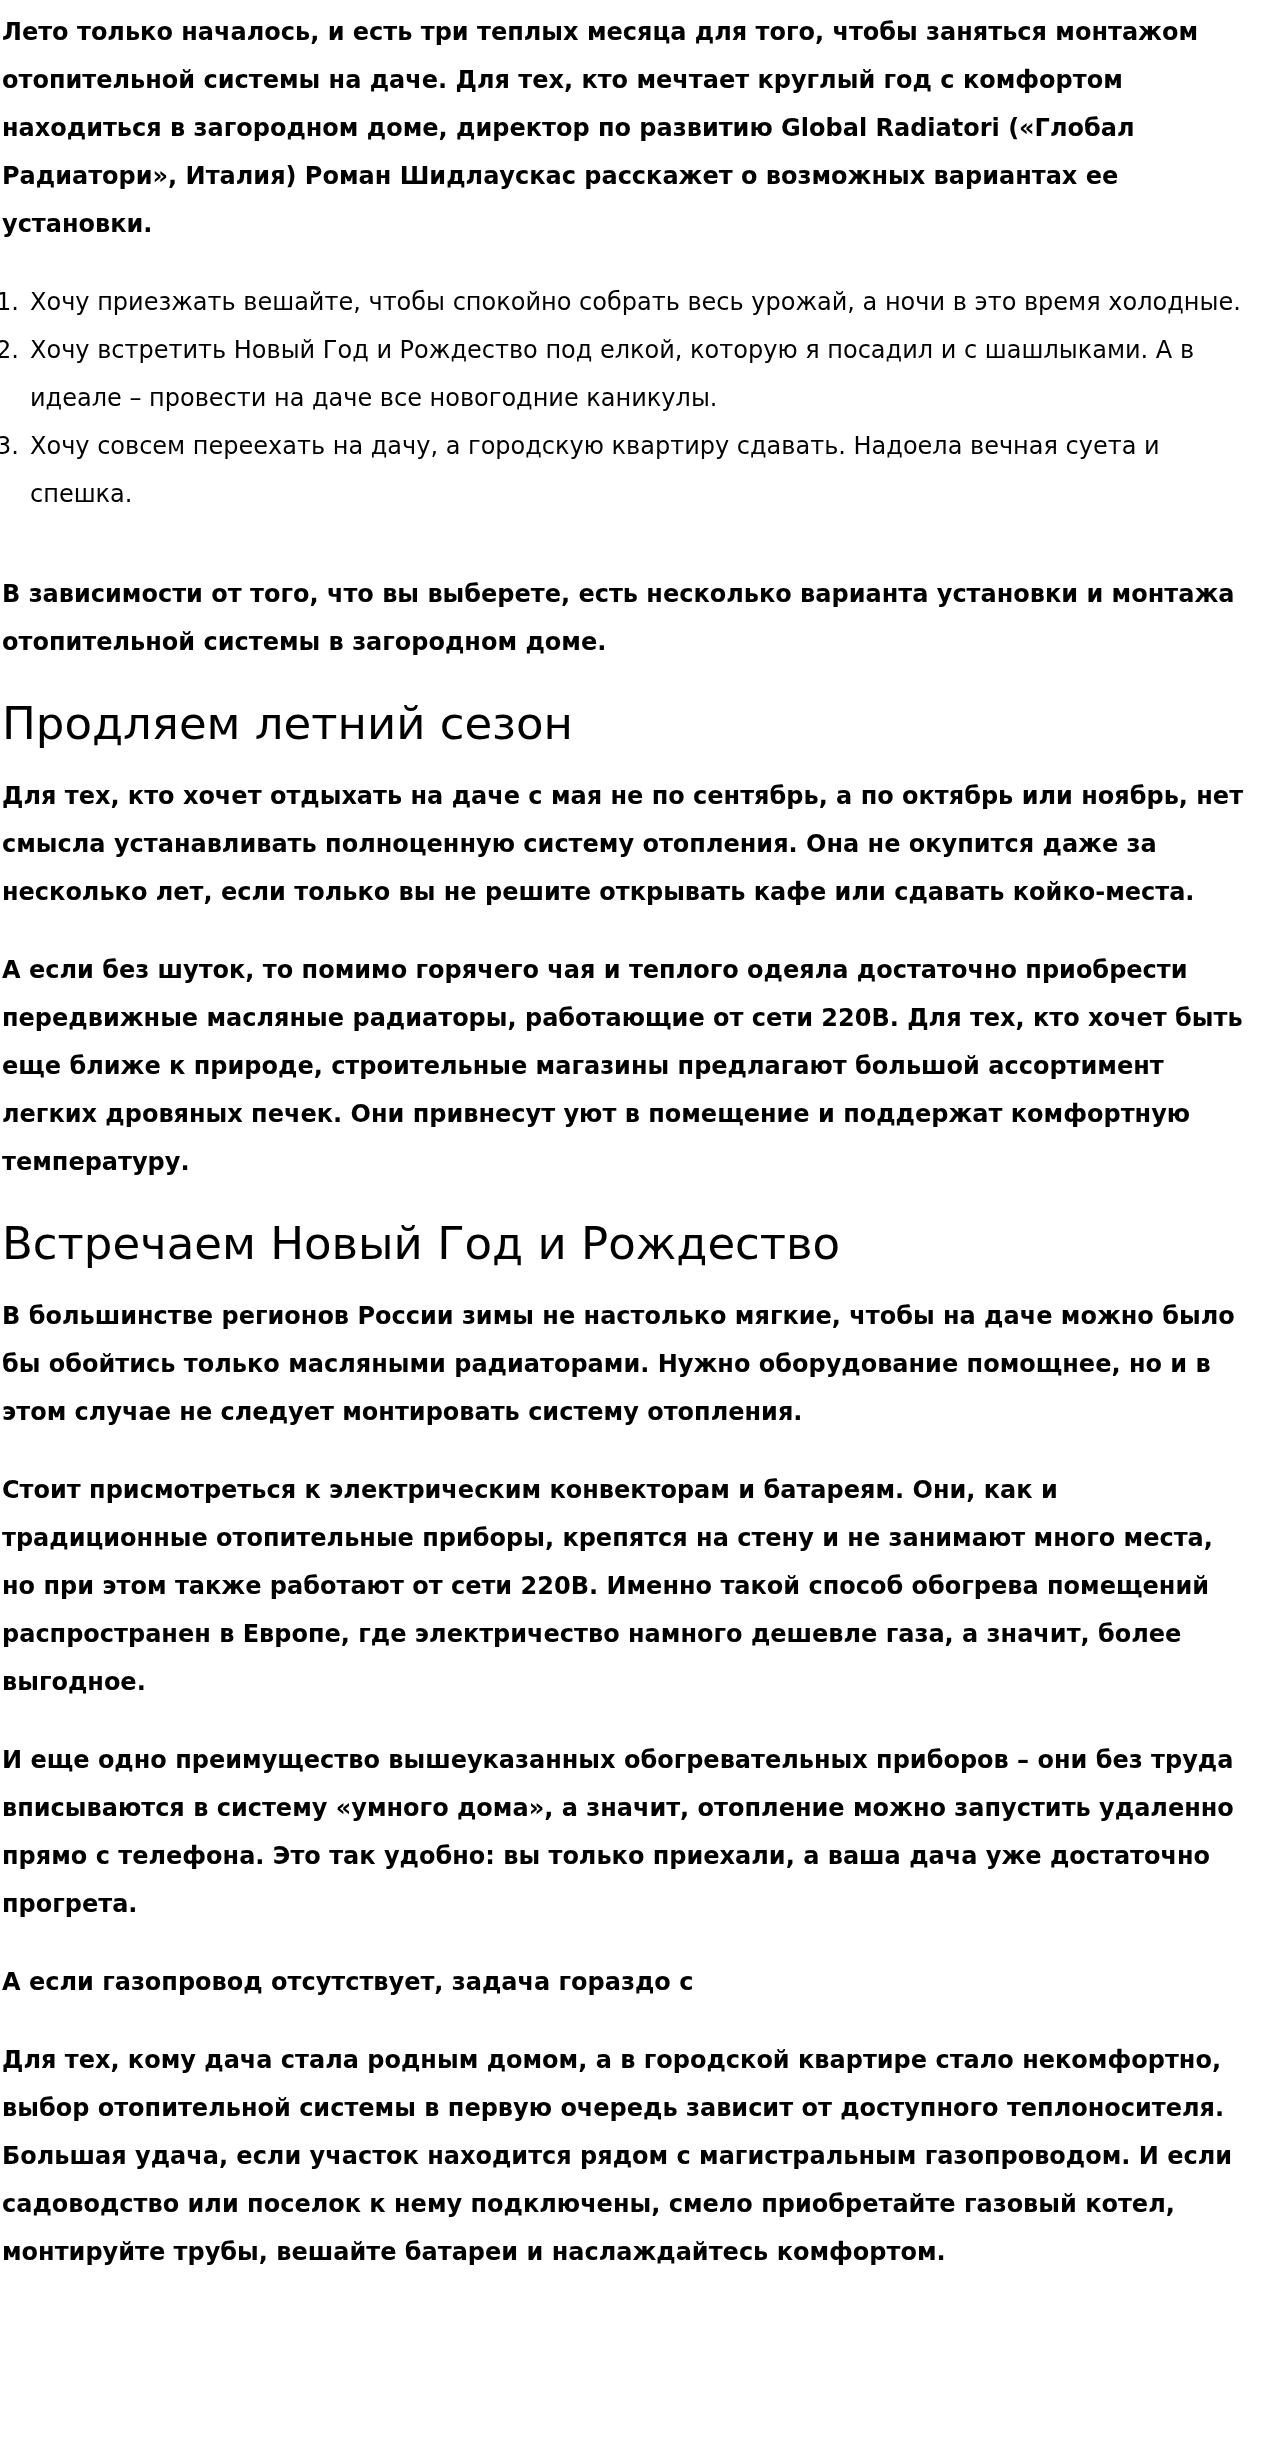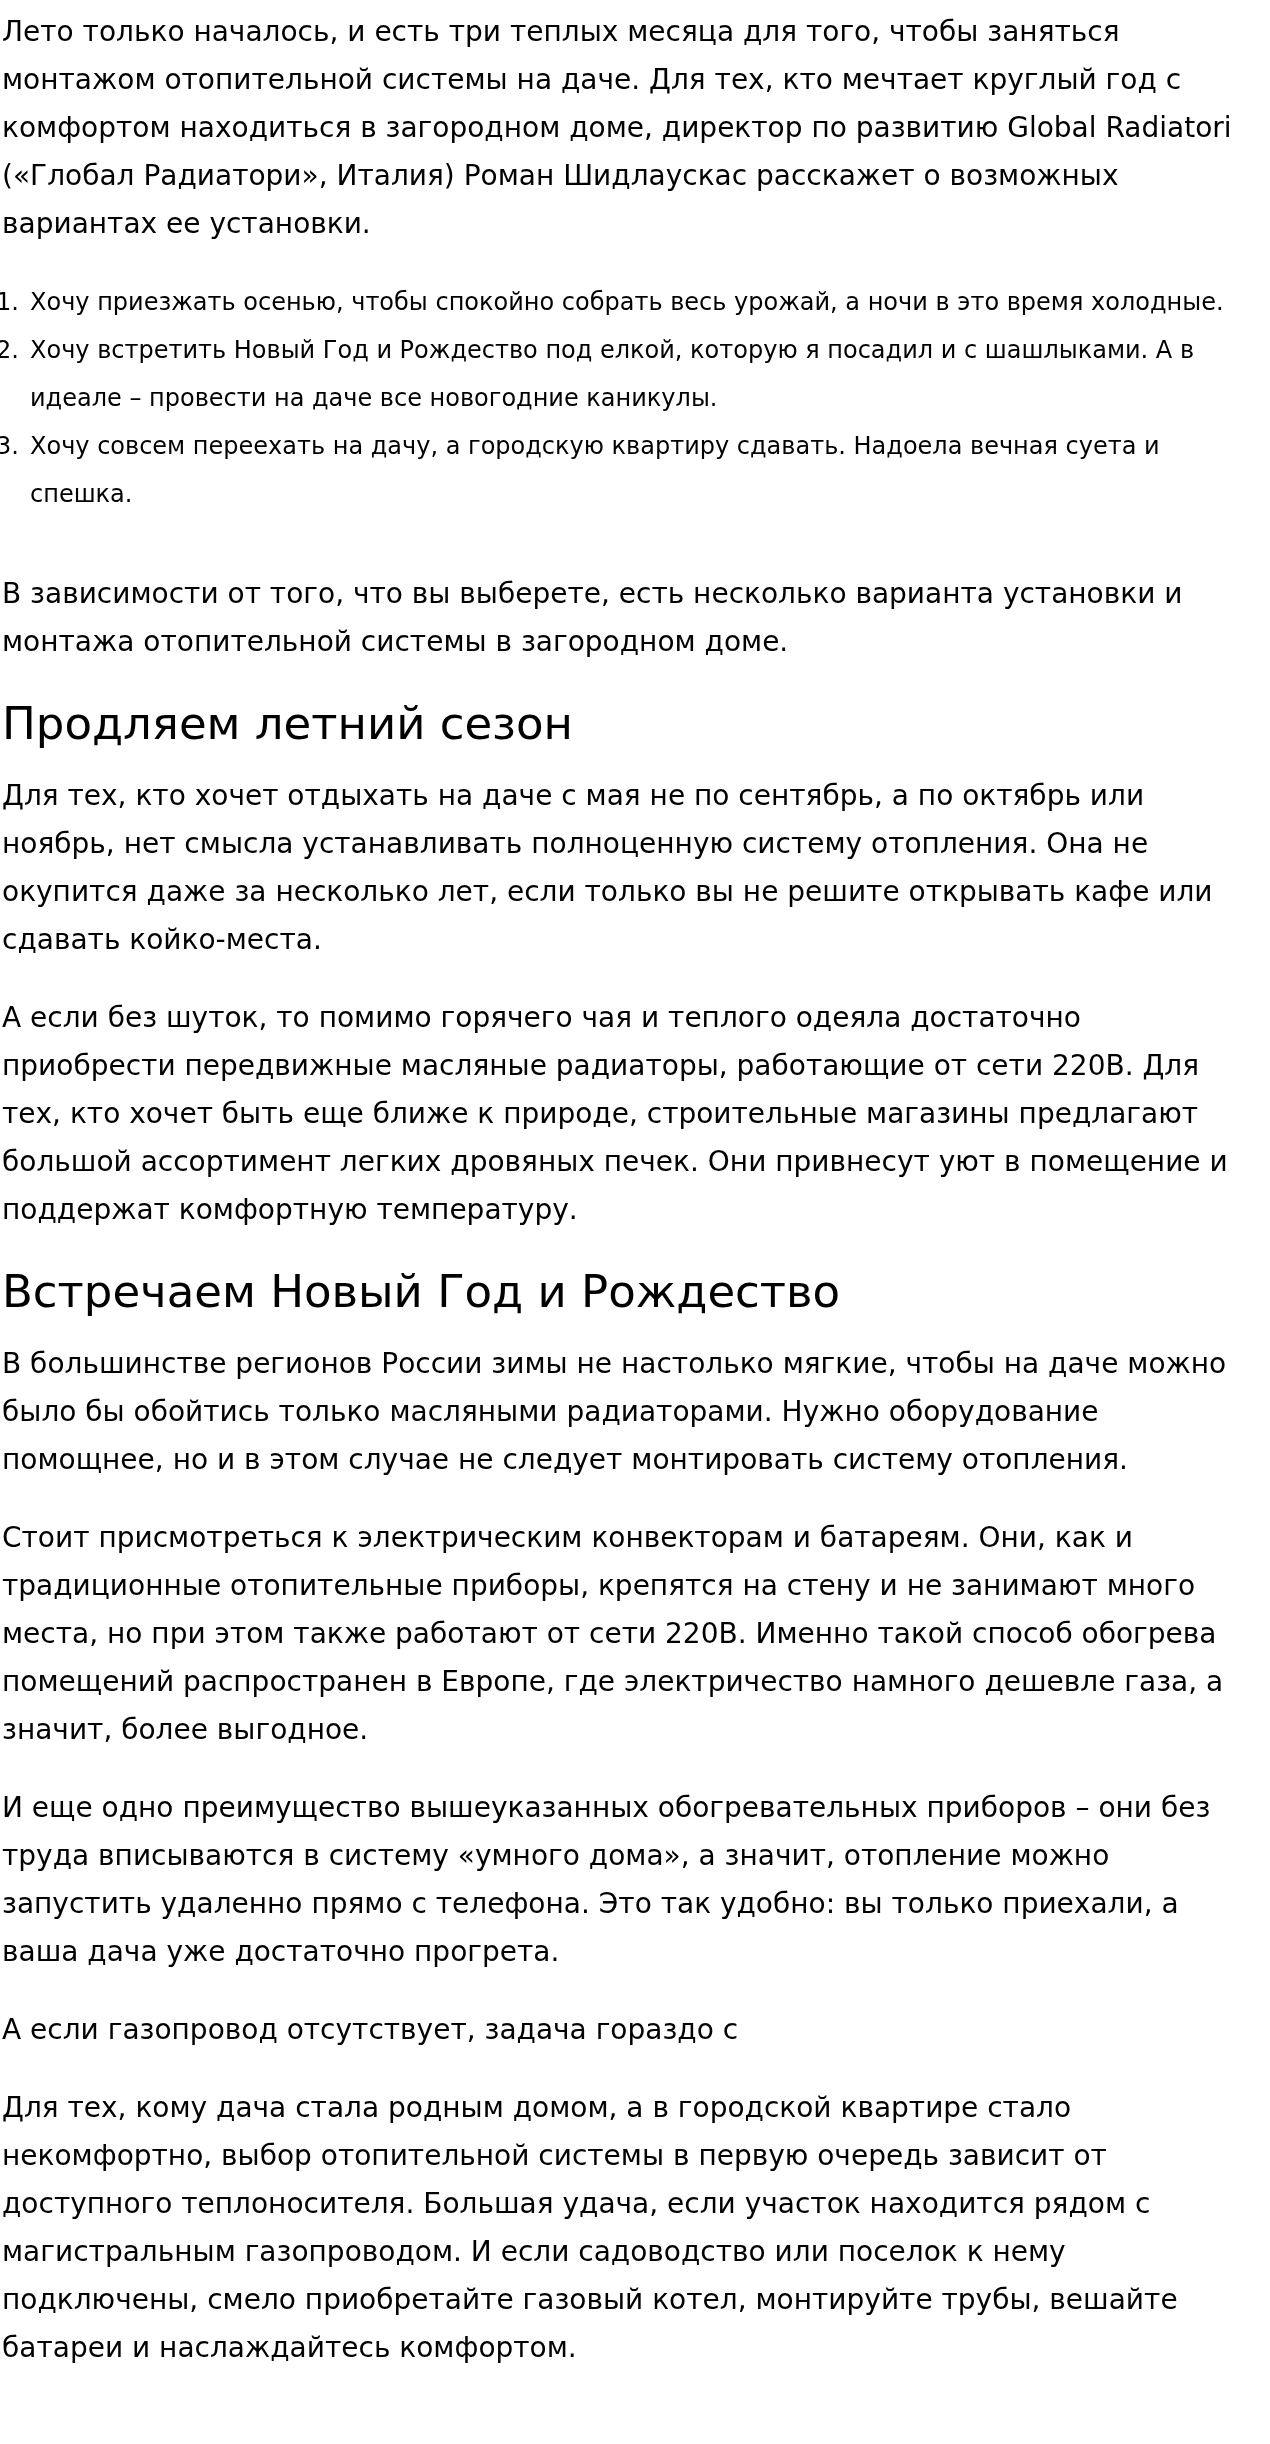--- a/index.html
+++ b/index.html
@@ -9,23 +9,23 @@
     overflow: hidden;
     box-sizing: border-box;
     background: #ffffff;
     color: #000000;
     font-family: "DejaVu Sans", "Liberation Sans", sans-serif;
     padding: 8px 22px 0 2px;
   }
   main { display: block; }
   p {
     margin: 0 0 30px 0;
-    font-size: 28px;
+    font-size: 24px;
     line-height: 48px;
-    font-weight: 400;
+    font-weight: 700;
   }
   h2 {
     margin: 30px 0 20px 0;
     font-size: 45px;
     line-height: 56px;
     font-weight: 400;
   }
   ol.options {
     list-style: none;
     margin: 0 0 52px 0;
@@ -47,21 +47,21 @@
 </head>
 <body>
 
 <main>
 
   <p>Лето только началось, и есть три теплых месяца для того, чтобы заняться монтажом отопительной системы на даче. Для тех, кто мечтает круглый год с комфортом находиться в загородном доме, директор по развитию Global Radiatori («Глобал Радиатори», Италия) Роман Шидлаускас расскажет о возможных вариантах ее установки.</p>
 
   <ol class="options">
     <li>
       <span class="num">1.</span>
-      <span>Хочу приезжать осенью, чтобы спокойно собрать весь урожай, а ночи в это время холодные.</span>
+      <span>Хочу приезжать вешайте, чтобы спокойно собрать весь урожай, а ночи в это время холодные.</span>
     </li>
     <li>
       <span class="num">2.</span>
       <span>Хочу встретить Новый Год и Рождество под елкой, которую я посадил и с шашлыками. А в идеале – провести на даче все новогодние каникулы.</span>
     </li>
     <li>
       <span class="num">3.</span>
       <span>Хочу совсем переехать на дачу, а городскую квартиру сдавать. Надоела вечная суета и спешка.</span>
     </li>
   </ol>

